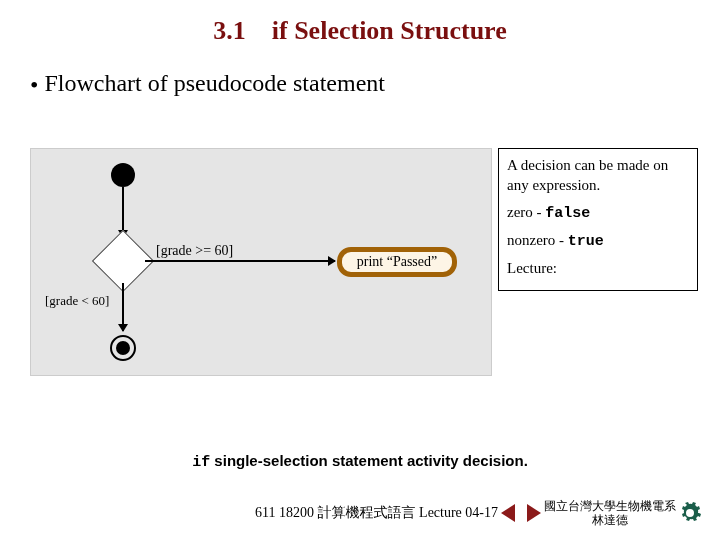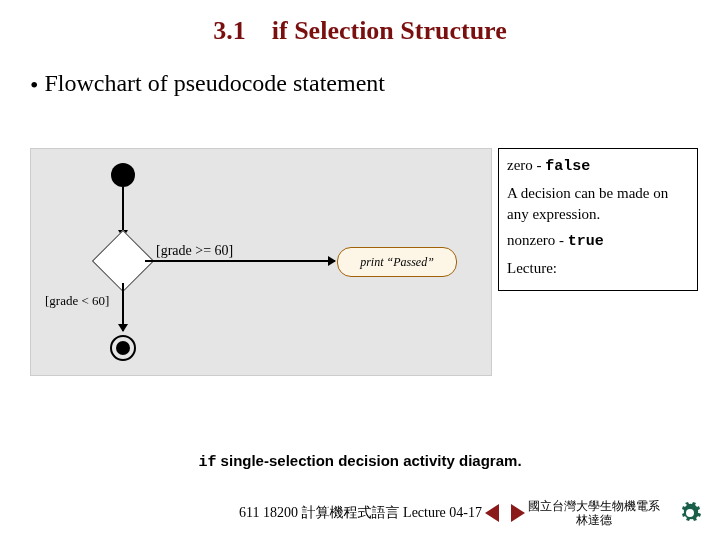--- a/index.html
+++ b/index.html
@@ -12,40 +12,40 @@
 
   .diagram-area { position: absolute; left: 30px; top: 148px; width: 462px; height: 228px; background: #e5e5e5; border: 1px solid #ccc; }
   .start-dot { position: absolute; left: 80px; top: 14px; width: 24px; height: 24px; background: #000; border-radius: 50%; }
   .arrow-down1 { position: absolute; left: 91px; top: 38px; width: 2px; height: 50px; background: #000; }
   .arrow-down1::after { content: ""; position: absolute; left: -4px; bottom: -1px; border-left: 5px solid transparent; border-right: 5px solid transparent; border-top: 8px solid #000; }
   .diamond { position: absolute; left: 70px; top: 90px; width: 44px; height: 44px; transform: rotate(45deg); background: #fff; border: 1px solid #444; }
   .guard1 { position: absolute; left: 125px; top: 94px; font-size: 14px; }
   .guard2 { position: absolute; left: 14px; top: 144px; font-size: 13px; font-family: Liberation Serif, serif; }
   .arrow-right { position: absolute; left: 114px; top: 111px; width: 190px; height: 2px; background: #000; }
   .arrow-right::after { content: ""; position: absolute; right: -1px; top: -4px; border-top: 5px solid transparent; border-bottom: 5px solid transparent; border-left: 8px solid #000; }
-  .action { position: absolute; left: 306px; top: 98px; width: 120px; height: 30px; background: #fdf5e6; border: 1px solid #a16207; border-radius: 14px; font-size: 12px; display: flex; align-items: center; justify-content: center; font-style: italic; }
+  .action { position: absolute; left: 306px; top: 98px; width: 120px; height: 30px; background: #fdf5e6; border: 5px solid #a16207; border-radius: 14px; font-size: 14px; display: flex; align-items: center; justify-content: center; }
   .arrow-down2 { position: absolute; left: 91px; top: 134px; width: 2px; height: 48px; background: #000; }
   .arrow-down2::after { content: ""; position: absolute; left: -4px; bottom: -1px; border-left: 5px solid transparent; border-right: 5px solid transparent; border-top: 8px solid #000; }
   .end-dot { position: absolute; left: 79px; top: 186px; width: 26px; height: 26px;  border: 2px solid #000; border-radius: 50%; display:flex; align-items:center; justify-content:center;}
   .end-dot::after { content:""; width:14px; height:14px; background:#000; border-radius:50%; }
 
   .sidepanel { position: absolute; left: 498px; top: 148px; width: 200px; border: 1px solid #000; padding: 6px 8px; font-size: 15px; line-height: 1.35; background:#fff;}
   .sidepanel p { margin-bottom: 6px; }
   .mono { font-family: "Courier New", monospace; font-weight: bold; }
 
   .caption { position: absolute; top: 452px; width: 100%; text-align: center; font-family: Arial, sans-serif; font-size: 15px; font-weight: bold; }
   .caption .kw { font-family: "Courier New", monospace; }
 
   .footer { position: absolute; bottom: 12px; left: 18px; right: 18px; height: 30px; font-size: 13px; display:flex; align-items:center; justify-content:flex-end; font-family: Arial, sans-serif;}
   .footer-left { font-family: "Times New Roman", serif; font-size: 14px; }
   .nav-icons { display:flex; gap:6px; }
   .nav-btn { width: 20px; height: 20px; display:flex; align-items:center; justify-content:center; }
   .tri-left { width:0; height:0; border-top:9px solid transparent; border-bottom:9px solid transparent; border-right:14px solid #8b1a1a; }
   .tri-right { width:0; height:0; border-top:9px solid transparent; border-bottom:9px solid transparent; border-left:14px solid #8b1a1a; }
-  .footer-right { text-align:center; font-size:12px; line-height:1.2; font-family: "DFKai-SB","KaiTi",serif; display:flex; align-items:center; gap:18px;}
+  .footer-right { text-align:center; font-size:12px; line-height:1.2; font-family: "DFKai-SB","KaiTi",serif; display:flex; align-items:center; gap:2px;}
   .gear { width:24px; height:24px; }
 </style>
 </head>
 <body>
 
 <div class="title">
   <span class="sec">3.1</span>
   &nbsp;&nbsp;
   <span class="txt">if Selection Structure</span>
 </div>
@@ -60,32 +60,32 @@
   <div class="diamond"></div>
   <div class="guard1">[grade &gt;= 60]</div>
   <div class="guard2">[grade &lt; 60]</div>
   <div class="arrow-right"></div>
   <div class="action">print “Passed”</div>
   <div class="arrow-down2"></div>
   <div class="end-dot"></div>
 </div>
 
 <div class="sidepanel">
+  <p>A decision can be made on any expression.</p>
   <p>
     <span>zero - </span><span class="mono">false</span>
   </p>
-  <p>A decision can be made on any expression.</p>
   <p>
     <span>nonzero - </span><span class="mono">true</span>
   </p>
   <p>Lecture:</p>
 </div>
 
 <div class="caption">
-  <span class="kw">if</span><span> single-selection decision activity diagram.</span>
+  <span class="kw">if</span><span> single-selection statement activity decision.</span>
 </div>
 
 <div class="footer">
   <div class="footer-left">611 18200 計算機程式語言  Lecture 04-17</div>
   <div class="nav-icons">
     <div class="nav-btn">
         <div class="tri-left"></div>
       </div>
     <div class="nav-btn">
         <div class="tri-right"></div>

